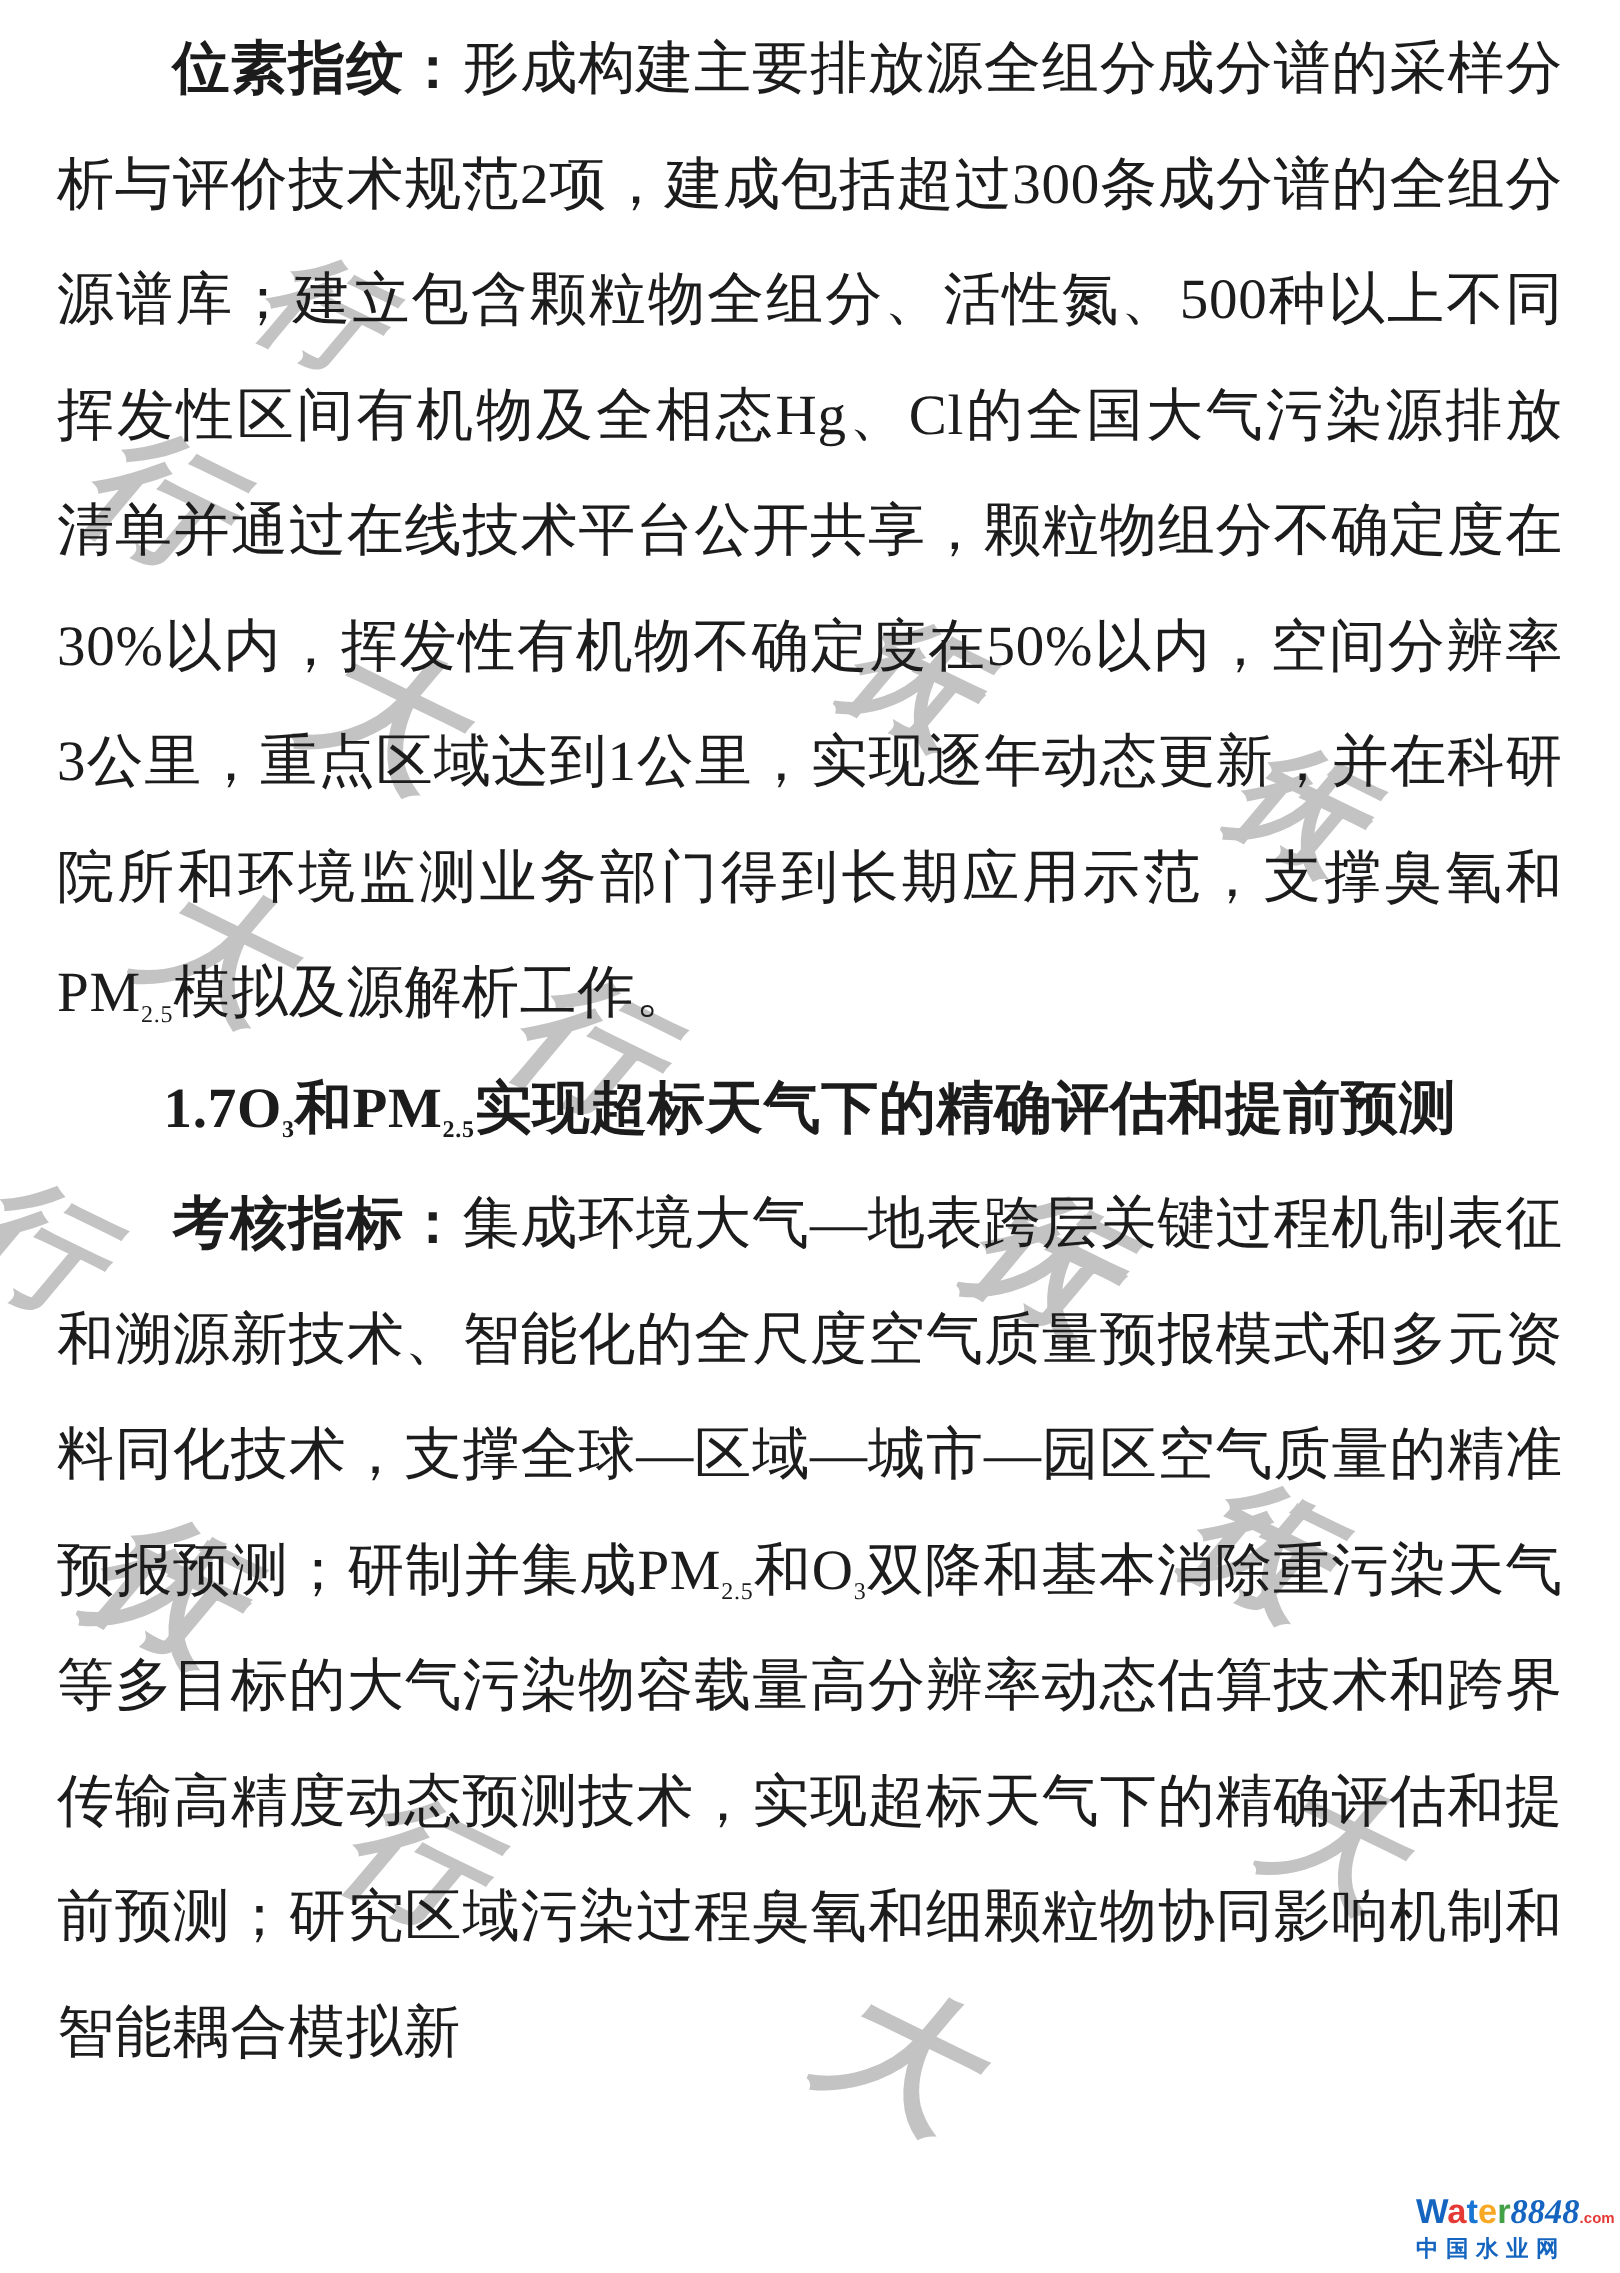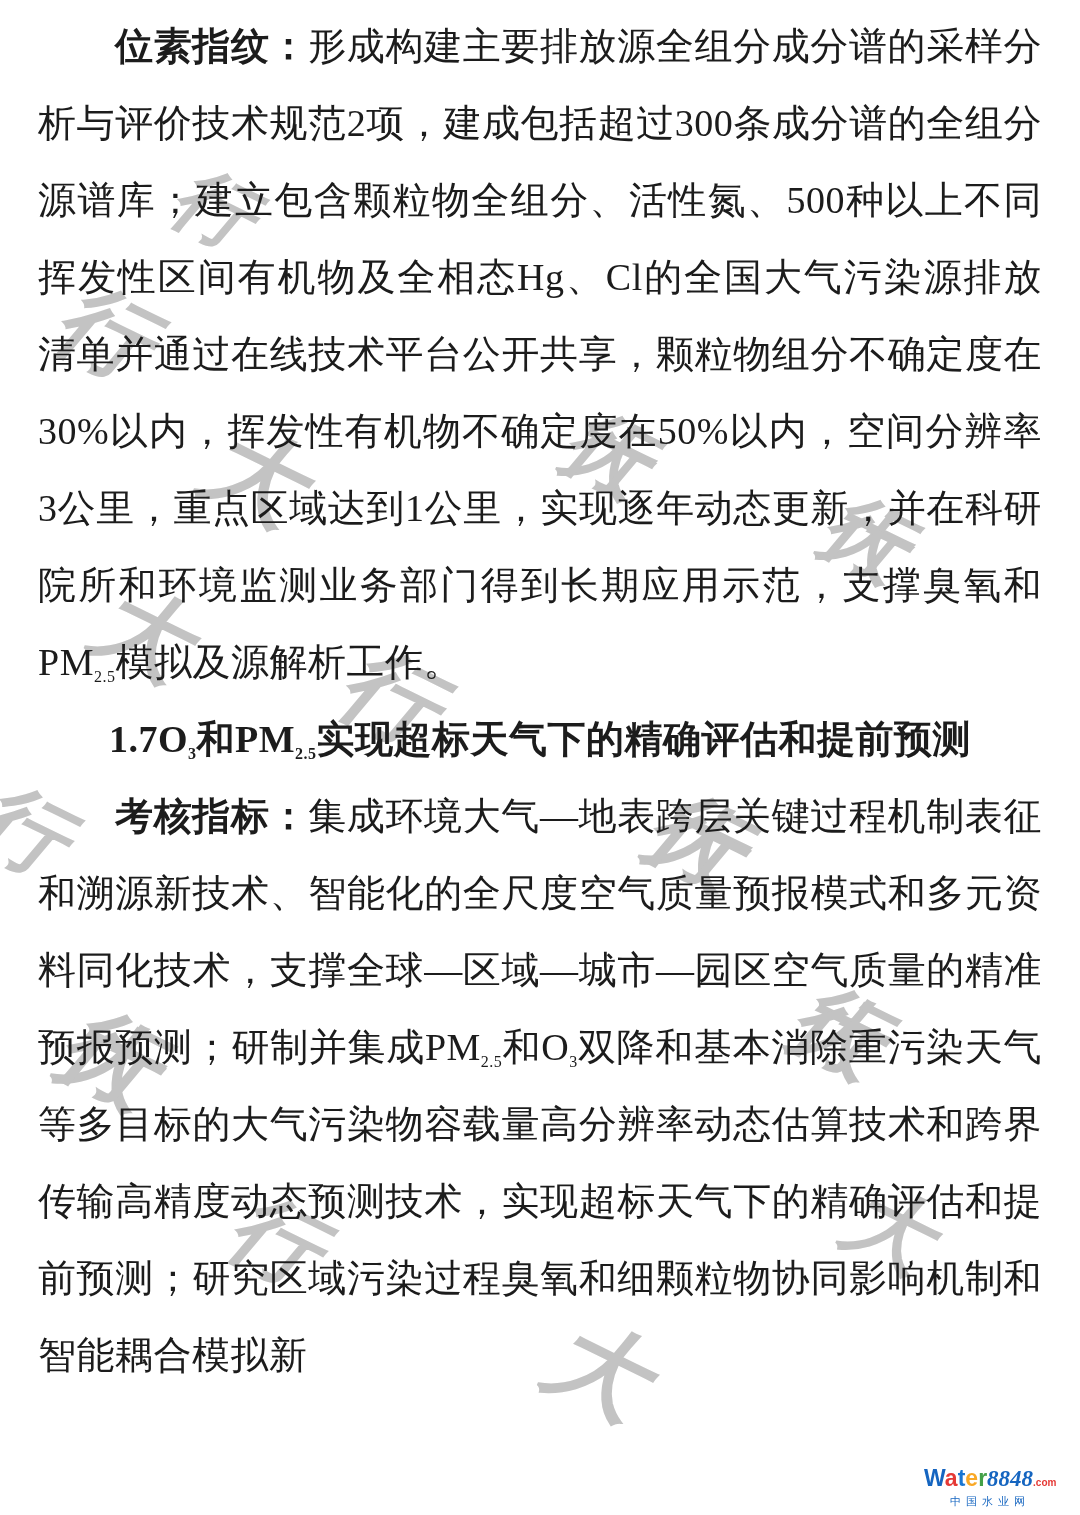--- a/index.html
+++ b/index.html
@@ -42,34 +42,34 @@
     text-justify: inter-ideograph;
   }
   .doc p.indent { text-indent: 77px; }
   .doc p.heading { text-align: center; text-indent: 0; font-weight: 700; }
   .doc .bold { font-weight: 700; }
   .doc sub { font-size: 16px; line-height: 0; vertical-align: -7px; }
 
   
   .logo {
     position: absolute;
-    right: 24px; bottom: 6px;
+    right: 4px; bottom: 6px;
     z-index: 2;
     width: 132px;
-    text-align: center;
+    text-align: left;
     font-family: "Liberation Sans", "DejaVu Sans", sans-serif;
   }
   .logo-top { font-size: 23px; font-weight: 800; line-height: 1.05; white-space: nowrap; }
   .logo-num {
     font-family: "Liberation Serif", "DejaVu Serif", serif;
     font-style: italic; font-weight: 700;
   }
   .logo-com { font-size: 10px; font-weight: 700; vertical-align: baseline; }
   .logo-sub {
-    font-size: 11px; font-weight: 400;
+    font-size: 15px; font-weight: 700;
     letter-spacing: 5px; margin-top: 3px; white-space: nowrap;
   }
 </style>
 </head>
 <body>
 
 <div class="page">
 
   <div class="wm-layer">
       <div class="wm" style="left: 218px; top: 118px; font-size: 78px; color: rgb(195, 195, 195);">行</div>

